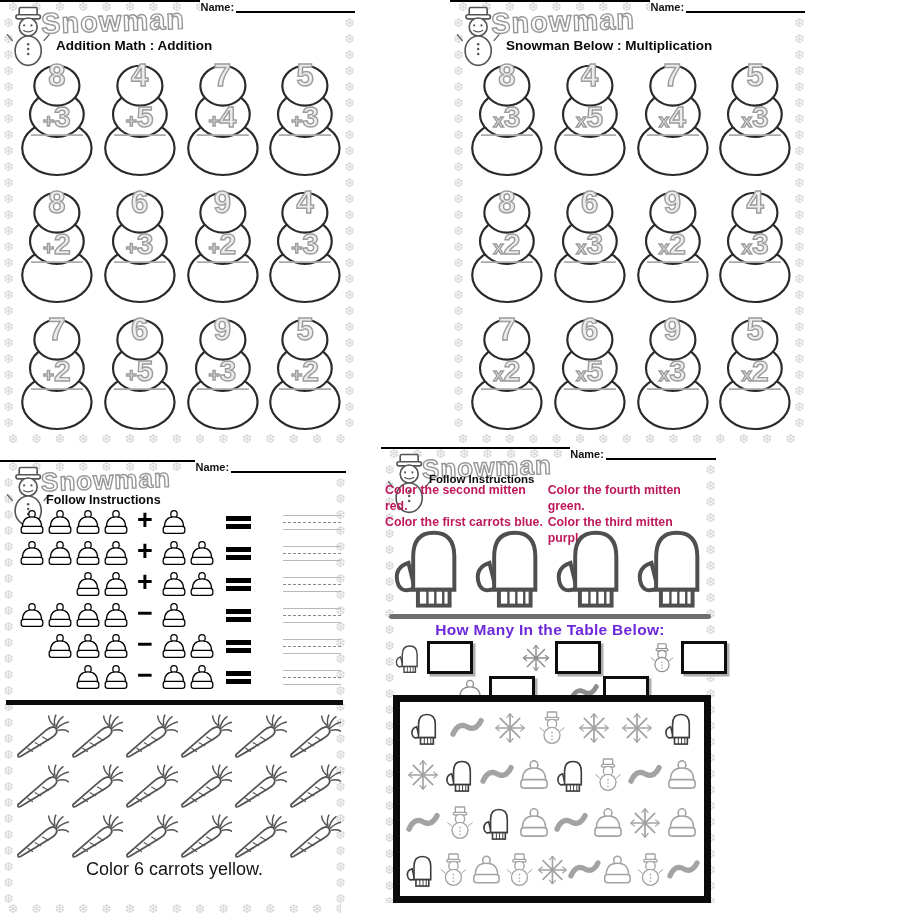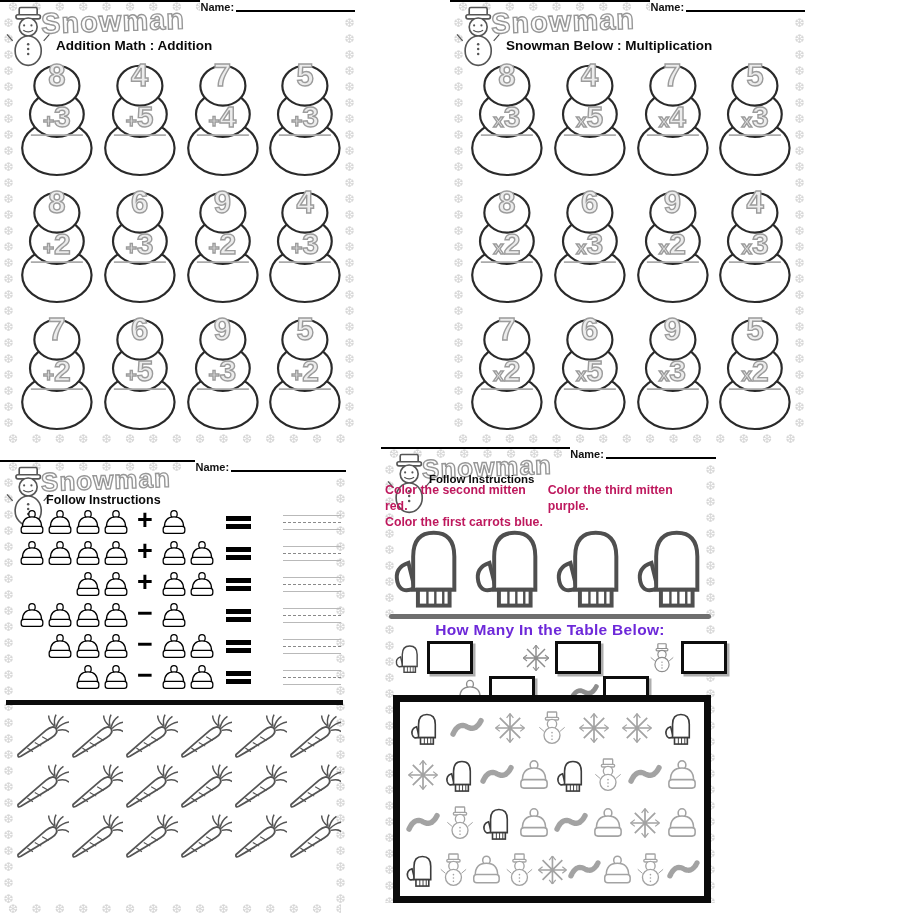--- a/index.html
+++ b/index.html
@@ -12,21 +12,21 @@
 .pageC{left:0;top:460px;width:349px;height:457px}
 .pageD{left:381px;top:447px;width:338px;height:470px}
 
 .snow-h{position:absolute;left:8px;height:15px;overflow:hidden;color:#d6d6d6;font-size:12px;letter-spacing:5px;white-space:nowrap}
 .snow-h.top{top:0;right:44%}
 .snow-h.bot{bottom:0;right:8px}
 .snow-v{position:absolute;top:15px;bottom:14px;width:15px;overflow:hidden;color:#d6d6d6;font-size:12px;line-height:16px;white-space:pre;text-align:center}
 .snow-v.l{left:1px}.snow-v.r{right:1px}
 .top-edge{position:absolute;top:0;left:0;width:56%;height:2px;background:#000}
 
-.name-row{position:absolute;top:1px;left:56%;right:3px;display:flex;}
+.name-row{position:absolute;top:1px;left:56%;right:3px;display:flex;align-items:flex-end}
 .name-label{font-weight:800;font-size:11px;color:#111}
 .name-line{flex:1;border-bottom:2px solid #000;height:11px;margin-left:2px}
 
 .logo{position:absolute;top:3px;left:3px;width:250px;height:64px}
 .lsm{position:absolute;left:3px;top:2px;width:46px;height:62px}
 .lsm svg{width:100%;height:100%}
 .logo-word{position:absolute;left:38px;top:2px;font-size:29px;font-weight:900;letter-spacing:1px;color:#fdfdfd;-webkit-text-stroke:1.4px #979797;transform:rotate(-2deg)}
 .pageC .logo-word,.pageD .logo-word{font-size:26px}
 .page-title{position:absolute;font-weight:700;color:#0a0a0a}
 .pageA .page-title,.pageB .page-title{left:56px;top:38px;font-size:13.5px}
@@ -1160,20 +1160,21 @@
                   <path d="M45 19 q2 -8 8 -12"></path>
                   <path d="M46 20 q6 -6 13 -7"></path>
                   <path d="M47 22 q8 -2 12 2"></path>
                   <path d="M44 18 q-2 -7 1 -13"></path>
                   <path d="M43 17 q-6 -5 -6 -11"></path>
                 </g>
               </g>
             </svg></span>
         </div>
       </div>
+    <div class="color-instr ci1" data-name="coloring-instruction-1">Color 6 carrots yellow.</div>
   </section>
 
   <section class="page pageD" data-name="worksheet-follow-instructions-2">
     <div class="top-edge" data-name="page-top-edge"></div>
     <div class="snow-h top" data-name="snowflake-border">❆ ❆ ❆ ❆ ❆ ❆ ❆ ❆ ❆ ❆ ❆ ❆ ❆ ❆ ❆ ❆ ❆ ❆ ❆ ❆ ❆ ❆ ❆ ❆ ❆ ❆ </div>
     <div class="snow-v l" data-name="snowflake-border">❆
 ❆
 ❆
 ❆
 ❆
@@ -1257,20 +1258,21 @@
           </svg></span>
       <span class="logo-word" data-name="logo-wordmark">Snowman</span>
     </div>
     <div class="page-title" data-name="page-title">Follow Instructions</div>
     <div class="instr-cols" data-name="mitten-instructions">
       <div class="instr-col c1" data-name="instructions-left">
         <div data-name="instruction-line">Color the second mitten red.</div>
         <div data-name="instruction-line">Color the first carrots blue.</div>
       </div>
       <div class="instr-col c2" data-name="instructions-right">
+        <div data-name="instruction-line">Color the fourth mitten green.</div>
         <div data-name="instruction-line">Color the third mitten purple.</div>
       </div>
     </div>
     <div class="mitten-row" data-name="mitten-row">
         <span class="big-mitten" data-name="mitten-icon"><svg viewBox="0 0 48 56">
             <g fill="#fff" stroke="currentColor" stroke-width="2.5">
               <path d="M11 26 Q2 29 4 38 Q6 46 15 42 Z"></path>
               <path d="M14 43 V22 Q14 7 27 7 Q40 7 40 22 V43 Z"></path>
               <rect x="17" y="43" width="20" height="10"></rect>
               <path d="M23 43 v10 M28 43 v10 M33 43 v10" stroke-width="1.5"></path>

